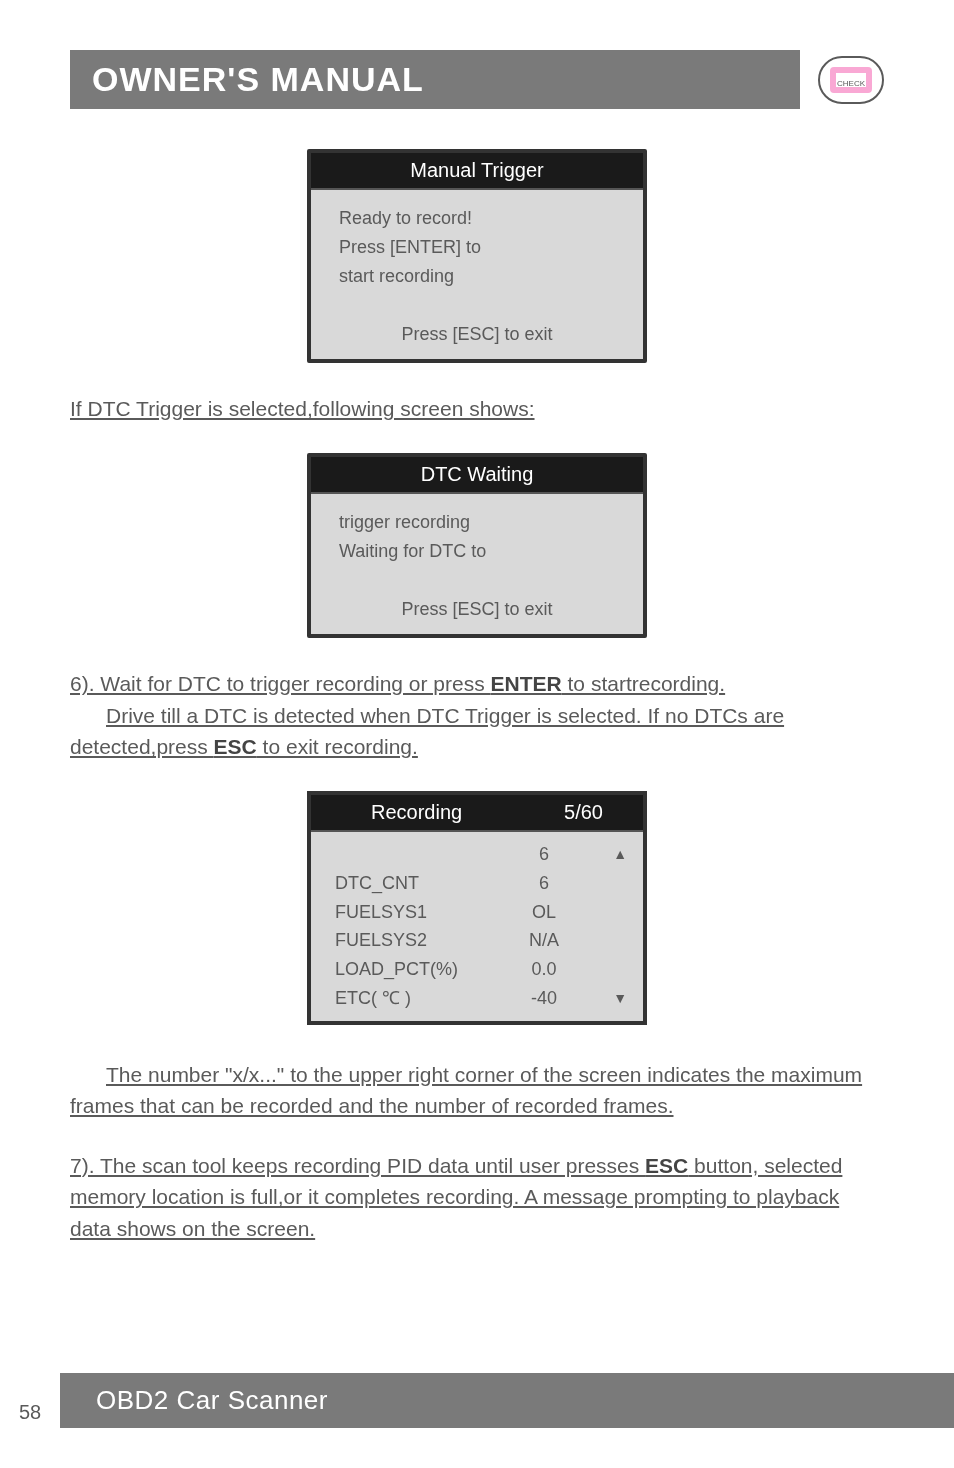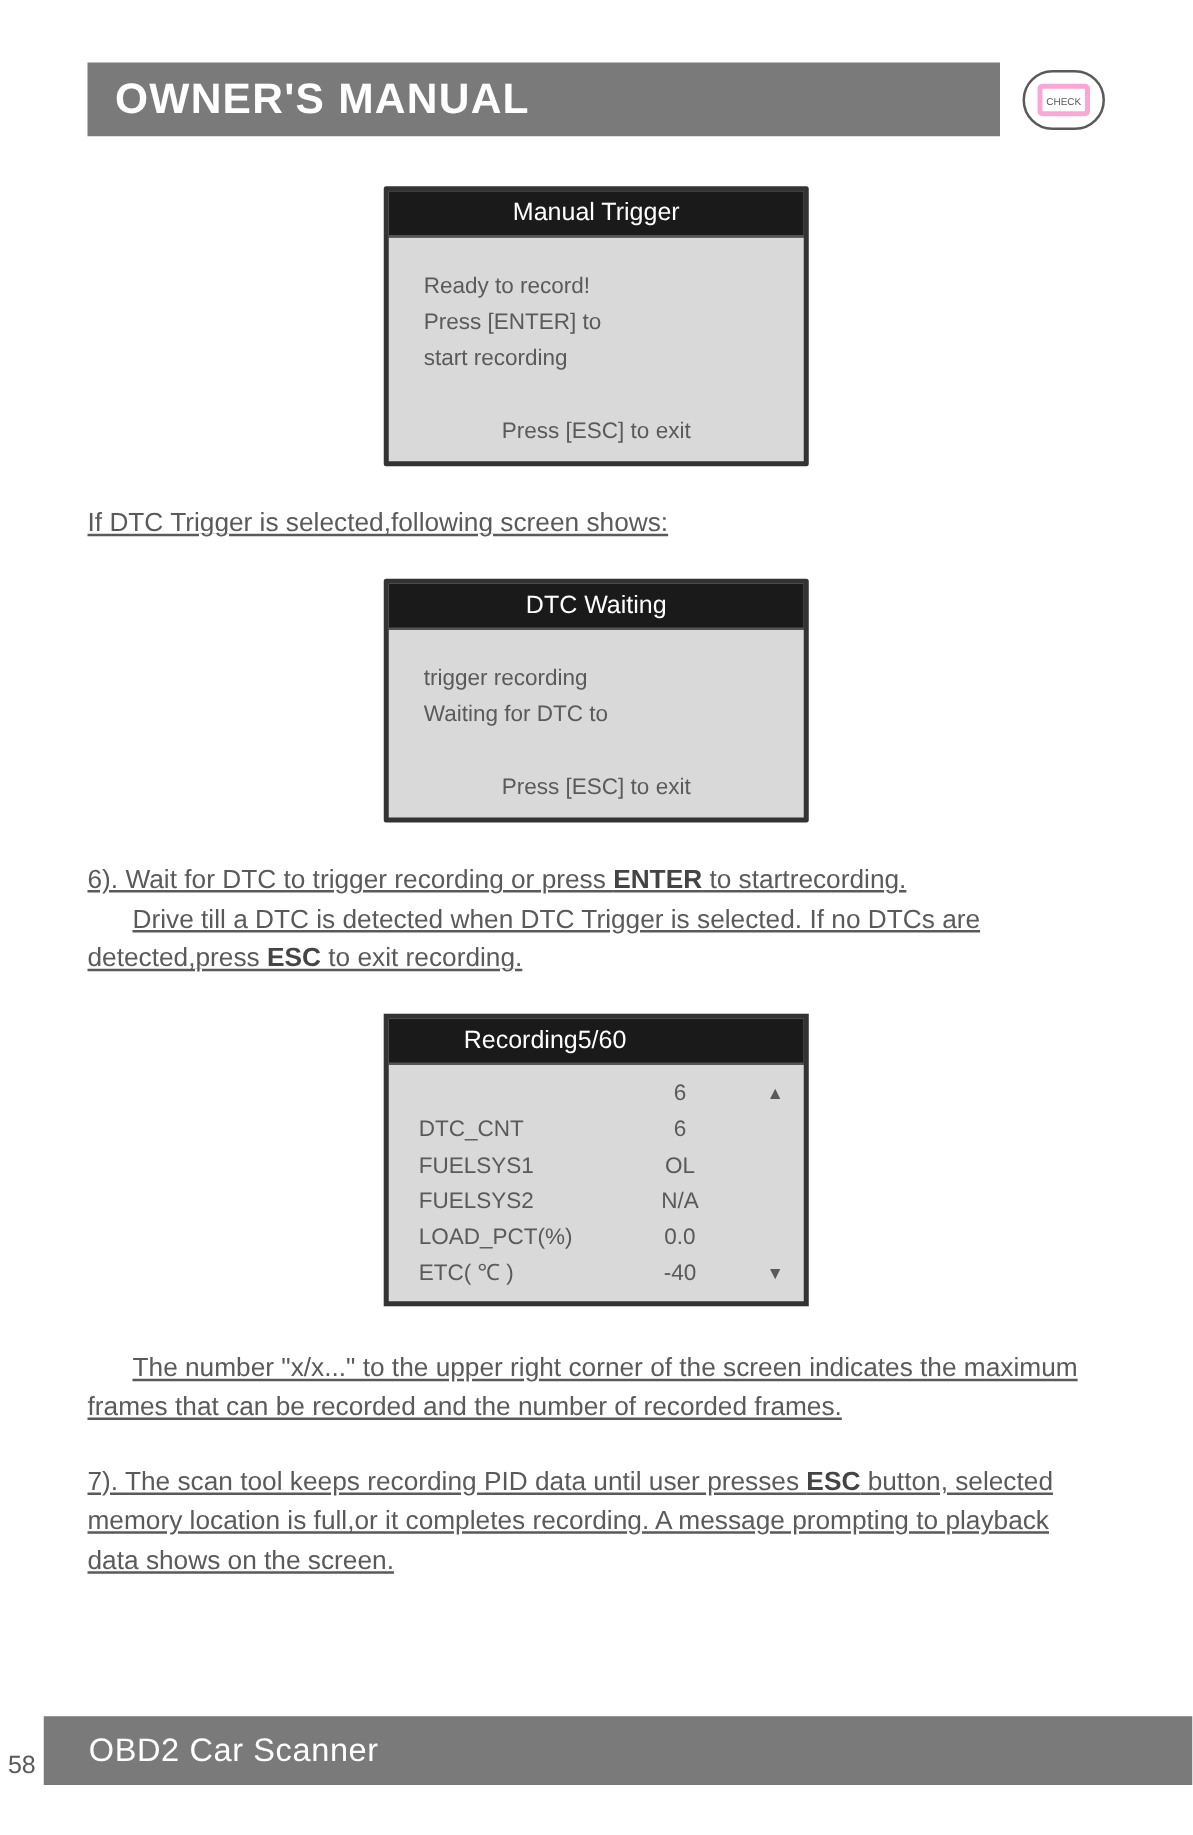--- a/index.html
+++ b/index.html
@@ -33,21 +33,21 @@
       border: 2px solid #5a5a5a;
       border-radius: 28px;
       display: flex;
       align-items: center;
       justify-content: center;
       position: relative;
     }
     .engine-shape {
       width: 42px;
       height: 26px;
-      border: 4px solid #f9a8d4;
+      border: 6px solid #f9a8d4;
       border-radius: 4px;
       position: relative;
       font-size: 8px;
       text-align: center;
       line-height: 22px;
     }
     .screen-box {
       width: 340px;
       margin: 0 auto 30px auto;
       border: 4px solid #333;
@@ -57,24 +57,25 @@
     .screen-header {
       background: #1a1a1a;
       color: #fff;
       text-align: center;
       padding: 6px 0;
       font-size: 20px;
       border-bottom: 2px solid #555;
     }
     .screen-header.with-right {
       display: flex;
+      justify-content: space-between;
       padding: 6px 40px 6px 60px;
     }
     .screen-body {
-      padding: 24px 28px 18px 28px;
+      padding: 14px 28px 18px 28px;
       font-size: 18px;
       line-height: 1.6;
     }
     .screen-footer {
       text-align: center;
       font-size: 18px;
       padding: 16px 0 14px 0;
     }
     .body-text {
       font-size: 21px;
@@ -106,21 +107,21 @@
       position: absolute;
       bottom: 40px;
       left: 0;
       width: 100%;
       display: flex;
       align-items: center;
     }
     .page-num {
       font-size: 20px;
       color: #5a5a5a;
-      width: 35px;
+      width: 60px;
       text-align: center;
       align-self: flex-end;
       padding-bottom: 4px;
     }
     .footer-strip {
       flex: 1;
       background: #7a7a7a;
       color: #fff;
       font-size: 26px;
       padding: 12px 36px;

